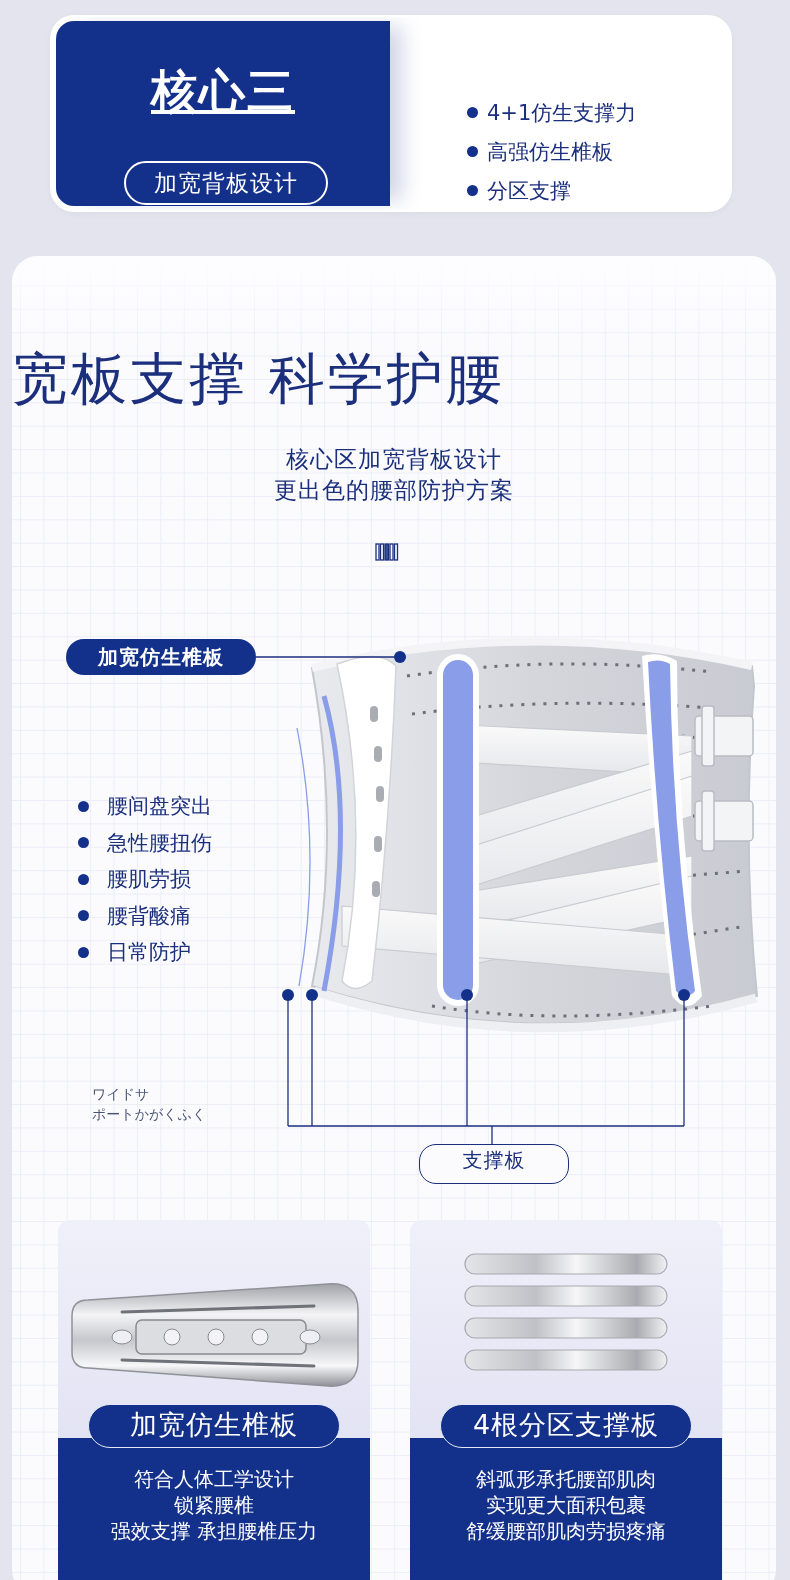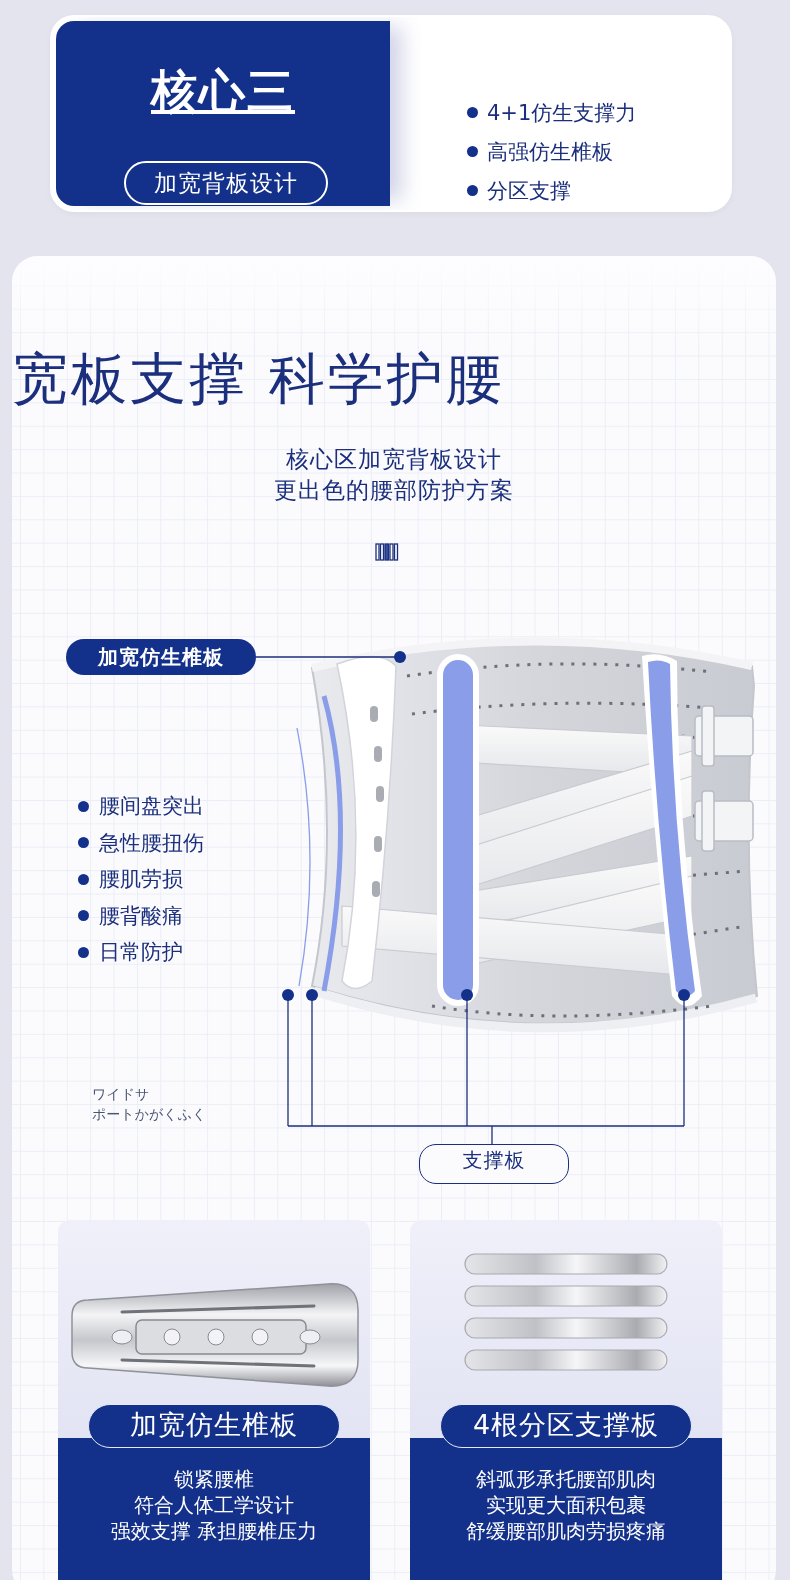--- a/index.html
+++ b/index.html
@@ -64,21 +64,21 @@
   .bars-icon { position: absolute; left: 363px; top: 287px; }
 
   .tag-spine {
     position: absolute; left: 54px; top: 383px; width: 190px; height: 36px;
     background: #13308a; border-radius: 18px; color: #fff;
     font-size: 20px; line-height: 36px; text-align: center; letter-spacing: 1px; font-weight: bold;
   }
   .cond-list { position: absolute; left: 66px; top: 532px; }
   .cond-list li {
     list-style: none; font-size: 21px; height: 36.5px; color: #1b2f7c;
-    display: flex; align-items: center; gap: 10px;
+    display: flex; align-items: center; gap: 18px;
   }
   .jp {
     position: absolute; left: 80px; top: 828px; font-size: 14px; color: #4a5474; line-height: 20px;
   }
   .tag-board {
     position: absolute; left: 407px; top: 888px; width: 150px; height: 40px;
     border: 1.5px solid #1b2f7c; border-radius: 17px; color: #1b2f7c;
     font-size: 20px; line-height: 31px; text-align: center; background: #fbfbfe; letter-spacing: 1px;
   }
   .belt { position: absolute; left: 0; top: 0; }
@@ -278,22 +278,22 @@
       <rect x="78" y="100" width="170" height="34" rx="6" fill="#dcdde1" stroke="#888b91" stroke-width="1.5"></rect>
       <ellipse cx="64" cy="117" rx="10" ry="7" fill="#eeeef4" stroke="#888b91"></ellipse>
       <ellipse cx="252" cy="117" rx="10" ry="7" fill="#eeeef4" stroke="#888b91"></ellipse>
       <circle cx="114" cy="117" r="8" fill="#f3f3f7" stroke="#888b91"></circle>
       <circle cx="158" cy="117" r="8" fill="#f3f3f7" stroke="#888b91"></circle>
       <circle cx="202" cy="117" r="8" fill="#f3f3f7" stroke="#888b91"></circle>
     </svg>
     <div class="feat-bottom"></div>
     <div class="feat-pill">加宽仿生椎板</div>
     <div class="feat-desc">
+      <div>符合人体工学设计</div>
       <div>锁紧腰椎</div>
-      <div>符合人体工学设计</div>
       <div>强效支撑 承担腰椎压力</div>
     </div>
   </div>
 
   <div class="feat b">
     <svg width="312" height="218" viewBox="0 0 312 218" style="position:absolute;left:0;top:0">
       <g stroke="#a7aab0" stroke-width="1.2">
         <rect x="55" y="34" width="202" height="20" rx="10" fill="url(#metalH)"></rect>
         <rect x="55" y="66" width="202" height="20" rx="10" fill="url(#metalH)"></rect>
         <rect x="55" y="98" width="202" height="20" rx="10" fill="url(#metalH)"></rect>

